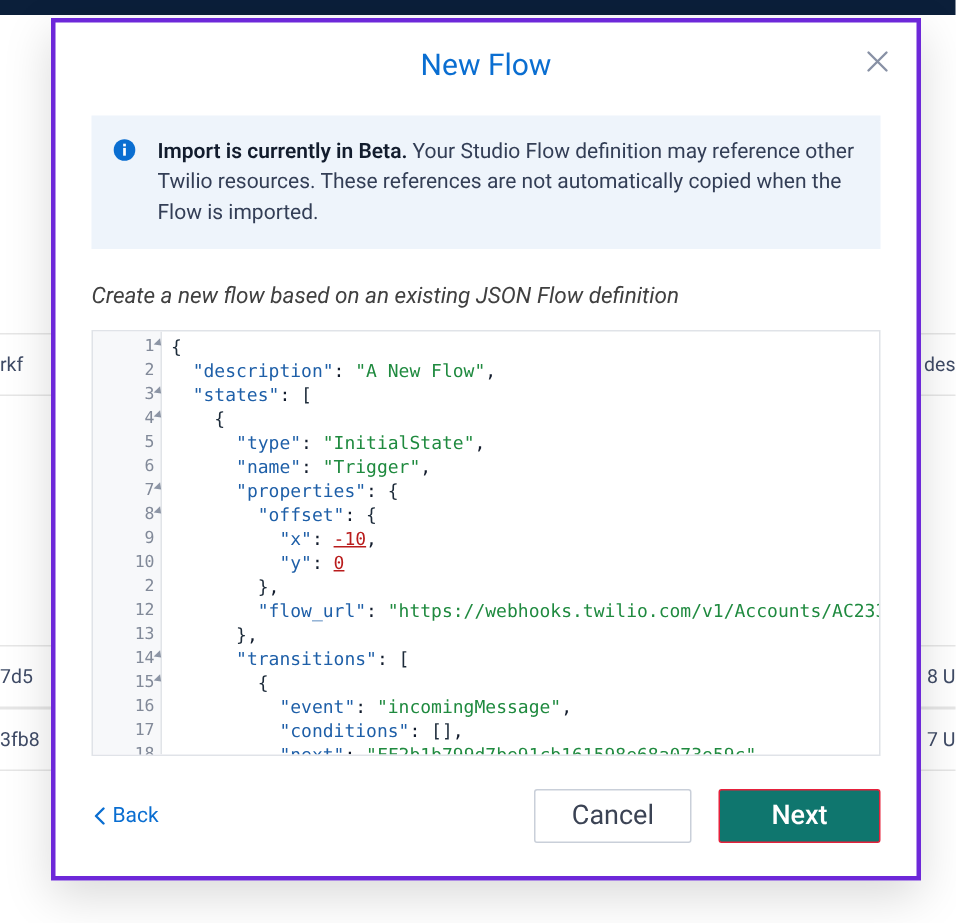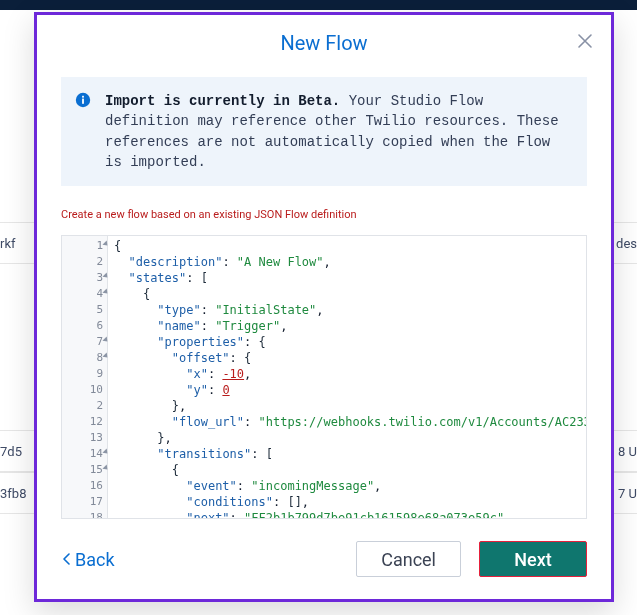--- a/index.html
+++ b/index.html
@@ -10,35 +10,35 @@
   .bg-row span.l { position: absolute; left: 0; }
   .bg-row span.r { position: absolute; right: 0; }
   .modal { position: absolute; left: 34px; top: 12px; width: 580px; background: #ffffff; border: 3px solid #6d28d9; box-shadow: 0 10px 30px rgba(0,0,0,0.15); }
   .modal-header { position: relative; height: 56px; display: flex; align-items: center; justify-content: center; }
   .modal-title { color: #0a6ed1; font-size: 20px; font-weight: 400; }
   .close-btn { position: absolute; right: 14px; top: 14px; width: 24px; height: 24px; display: flex; align-items: center; justify-content: center; cursor: pointer; color: #8891A5; }
   .close-btn svg { width: 16px; height: 16px; }
   .modal-body { padding: 0 24px; }
   .alert { background: #eef4fb; padding: 14px 16px 14px 44px; position: relative; margin-top: 6px; }
   .alert-icon { position: absolute; left: 14px; top: 15px; width: 16px; height: 16px; }
-  .alert-text { font-size: 14px; line-height: 1.45; color: #333e56; font-family: Liberation Mono, monospace; }
+  .alert-text { font-size: 14px; line-height: 1.45; color: #333e56; }
   .alert-text strong { font-weight: 600; color: #121C2D; }
-  .subtitle { font-size: 11px; color: #b91c1c; margin: 22px 0 14px 0; }
+  .subtitle { font-size: 15px; color: #404040; margin: 22px 0 14px 0; font-style: italic; }
   .editor { border: 1px solid #e0e3e8; height: 284px; overflow: hidden; position: relative; font-family: ui-monospace, SFMono-Regular, Menlo, Consolas, monospace; font-size: 12px; line-height: 16px; display: flex; }
   .gutter { background: #f7f8fa; border-right: 1px solid #e1e4e8; width: 46px; padding-top: 2px; color: #828a99; font-size: 11px; text-align: right; }
   .gutter div { height: 16px; padding-right: 4px; position: relative; }
   .gutter div .caret { position: absolute; right: -1px; top: 3px; width: 0; height: 0; border-left: 4px solid #8c95a5; border-top: 3px solid transparent; border-bottom: 3px solid transparent; transform: rotate(45deg); }
   .code { padding: 2px 0 0 6px; white-space: pre; overflow: hidden; flex: 1; }
   .code div { height: 16px; }
   .tok-br { color: #1d2b3a; }
   .tok-key { color: #1e5fa8; }
   .tok-str { color: #1f8a3f; }
   .tok-num { color: #b91c1c; text-decoration: underline; }
   .modal-footer { display: flex; align-items: center; padding: 22px 24px 22px 24px; }
-  .back-link { color: #0a6ed1; font-size: 18px; cursor: pointer; display: inline-flex; align-items: center; gap: 2px; }
+  .back-link { color: #0a6ed1; font-size: 14px; cursor: pointer; display: inline-flex; align-items: center; gap: 2px; }
   .back-link svg { width: 12px; height: 12px; }
   .spacer { flex: 1; }
   .btn { height: 36px; padding: 0 24px; font-size: 18px; border-radius: 2px; cursor: pointer; display: inline-flex; align-items: center; justify-content: center; }
   .btn-secondary { background: #ffffff; border: 1px solid #c9cfd9; color: #3b4354; margin-right: 18px; }
   .btn-primary { background: #0f766e; border: 1px solid #e6203b; color: #ffffff; min-width: 108px; font-weight: 500; }
 </style>
 </head>
 <body>
 
 <div class="backdrop">

